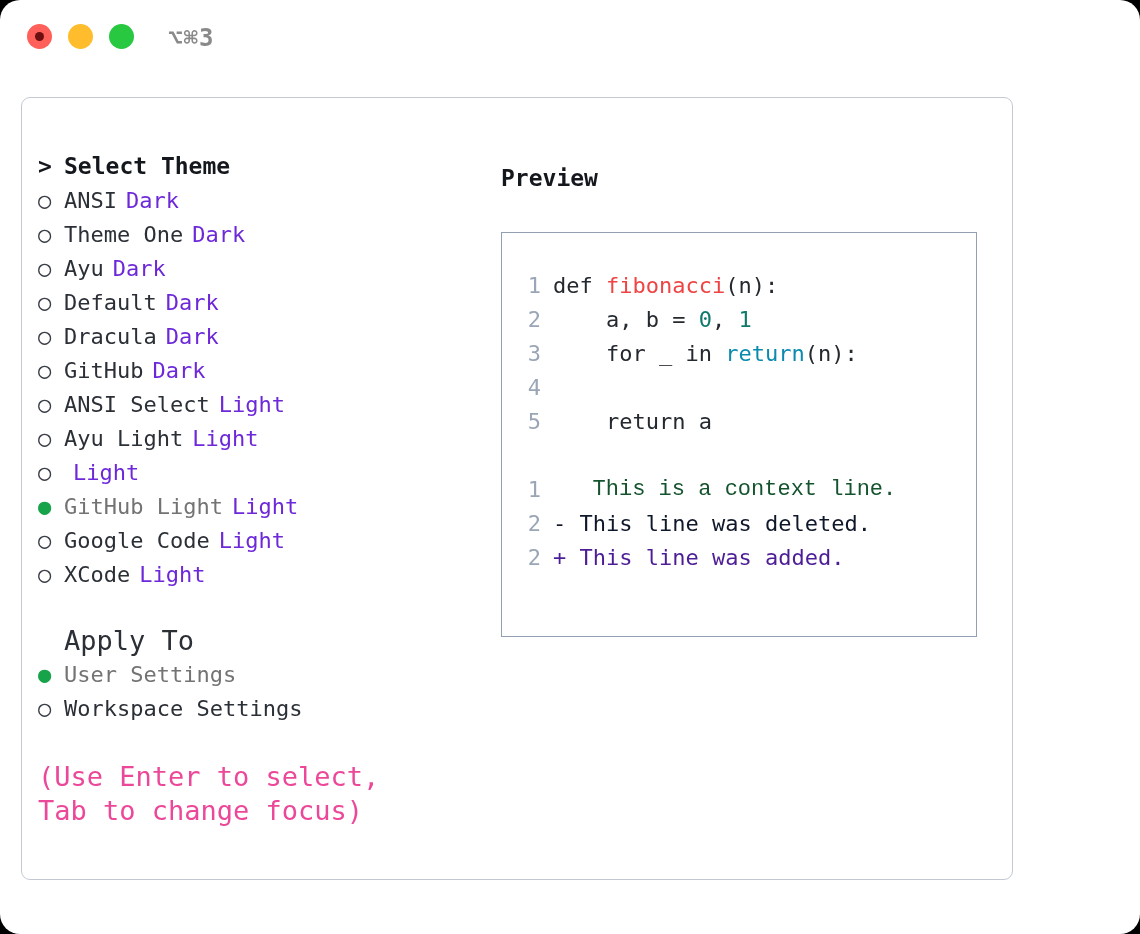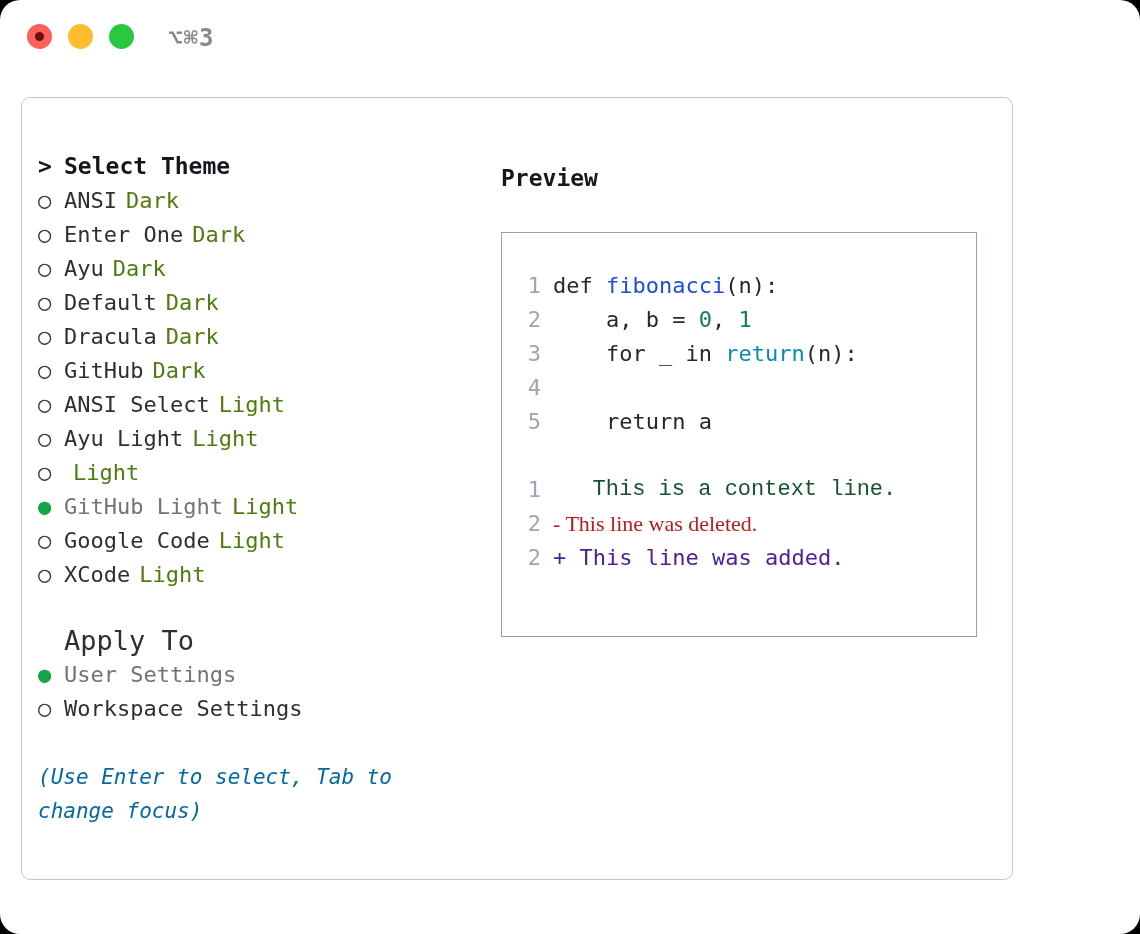--- a/index.html
+++ b/index.html
@@ -102,21 +102,21 @@
   .bullet {
     display: inline-block;
     width: 26px;
     flex: 0 0 26px;
     text-align: left;
     color: #3a3f47;
   }
   .bullet.sel { color: #16a34a; }
   .label.sel  { color: #737373; }
   .tag {
-    color: #4d7c0f;
+    color: #6d28d9;
     margin-left: 9px;
   }
   .header-row {
     font-size: 23px;
     font-weight: bold;
     line-height: 36px;
     color: #14171c;
     display: flex;
     white-space: pre;
   }
@@ -126,25 +126,24 @@
   .group-title {
     font-size: 27px;
     line-height: 34px;
     color: #2b2f36;
     padding-left: 26px;
     white-space: pre;
   }
 
   .hint {
     margin-top: 34px;
-    font-size: 21px;
-    line-height: 34px;
-    color: #0369a1;
+    font-size: 27px;
+    line-height: 34px;
+    color: #ec4899;
     width: 400px;
-    font-style: italic;
   }
 
   
   .right-col {
     position: absolute;
     left: 479px;
     top: 50px;
     width: 480px;
   }
   .preview-title {
@@ -177,28 +176,28 @@
   }
   .lineno {
     display: inline-block;
     width: 30px;
     flex: 0 0 30px;
     text-align: right;
     color: #9aa6b6;
     margin-right: 12px;
   }
   .code-text { color: #24292f; white-space: pre; }
-  .tok-fn   { color: #1d4ed8; }
+  .tok-fn   { color: #ef4444; }
   .tok-call { color: #0b8ab0; }
   .tok-num  { color: #0f7a6c; }
 
   .blank-line { height: 34px; }
 
   .diff-ctx  .code-text { color: #14532d; font-family: Liberation Mono, monospace; }
-  .diff-del  .code-text { color: #b91c1c; font-family: Liberation Serif, serif; }
+  .diff-del  .code-text { color: #0f172a; }
   .diff-add  .code-text { color: #4c1d95; }
 </style>
 </head>
 <body>
 
 <div class="window">
 
   <div class="titlebar">
     <div class="lights">
       <span class="light light-close"></span>
@@ -211,21 +210,21 @@
   <div class="panel">
 
     <div class="left-col">
 
       <div class="header-row">
         <span class="bullet">&gt;</span><span>Select Theme</span>
       </div>
 
       <div id="theme-list">
           <div class="row"><span class="bullet">○</span><span class="label">ANSI</span><span class="tag">Dark</span></div>
-          <div class="row"><span class="bullet">○</span><span class="label">Enter One</span><span class="tag">Dark</span></div>
+          <div class="row"><span class="bullet">○</span><span class="label">Theme One</span><span class="tag">Dark</span></div>
           <div class="row"><span class="bullet">○</span><span class="label">Ayu</span><span class="tag">Dark</span></div>
           <div class="row"><span class="bullet">○</span><span class="label">Default</span><span class="tag">Dark</span></div>
           <div class="row"><span class="bullet">○</span><span class="label">Dracula</span><span class="tag">Dark</span></div>
           <div class="row"><span class="bullet">○</span><span class="label">GitHub</span><span class="tag">Dark</span></div>
           <div class="row"><span class="bullet">○</span><span class="label">ANSI Select</span><span class="tag">Light</span></div>
           <div class="row"><span class="bullet">○</span><span class="label">Ayu Light</span><span class="tag">Light</span></div>
           <div class="row"><span class="bullet">○</span><span class="tag">Light</span></div>
           <div class="row"><span class="bullet sel">●</span><span class="label sel">GitHub Light</span><span class="tag">Light</span></div>
           <div class="row"><span class="bullet">○</span><span class="label">Google Code</span><span class="tag">Light</span></div>
           <div class="row"><span class="bullet">○</span><span class="label">XCode</span><span class="tag">Light</span></div>

